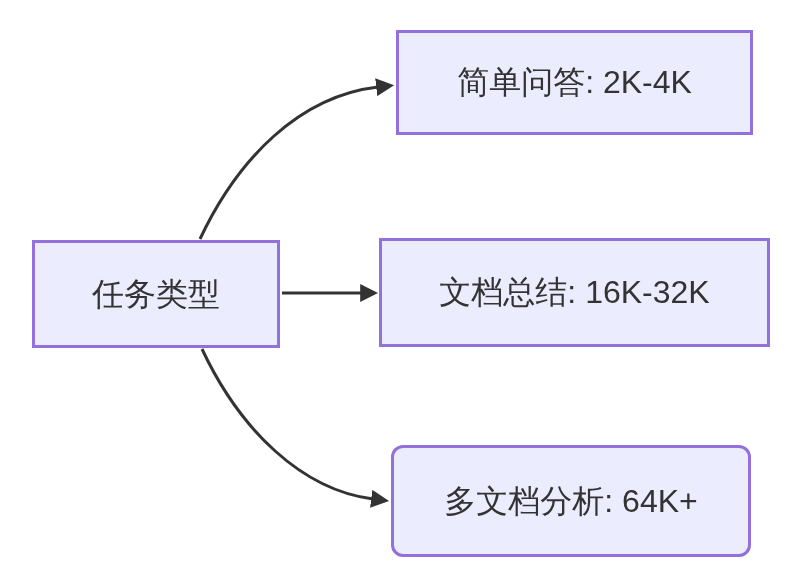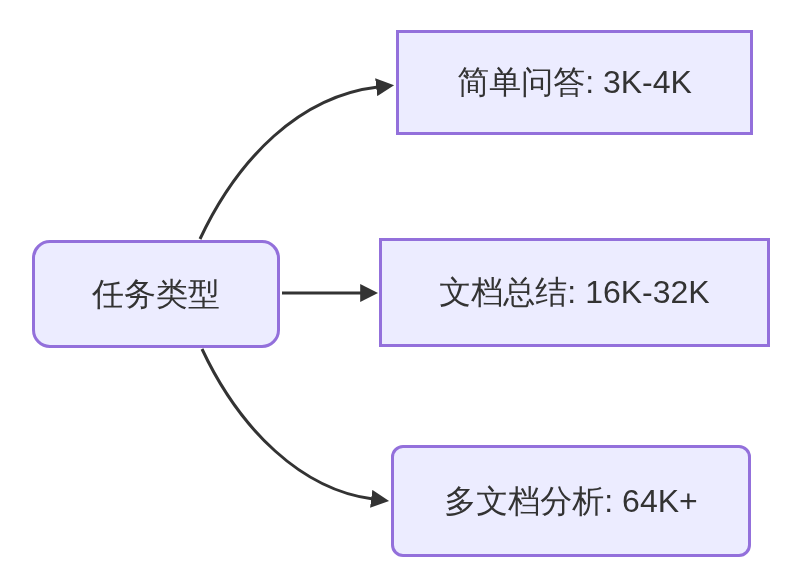--- a/index.html
+++ b/index.html
@@ -51,21 +51,21 @@
     align-items: center;
     justify-content: center;
     text-align: center;
   }
   .node-label {
     color: var(--text-color);
     font-size: 32px;
     line-height: 1.2;
     white-space: nowrap;
   }
-  .node-root   { left: 32px;  top: 240px; width: 248px; height: 108px; border-radius: 18px; }
+  .node-root   { left: 32px;  top: 240px; width: 248px; height: 108px; }
   .node-qa     { left: 396px; top: 30px;  width: 357px; height: 105px; }
   .node-doc    { left: 379px; top: 238px; width: 391px; height: 109px; text-align: center; }
   .node-multi  { left: 391px; top: 445px; width: 360px; height: 112px; border-radius: 12px; }
 </style>
 </head>
 <body>
 
 <div class="canvas">
 
   <svg class="edge-layer" width="787" height="572" viewBox="0 0 787 572" xmlns="http://www.w3.org/2000/svg">
@@ -77,21 +77,21 @@
     <path class="edge" d="M 200 239 C 238 158, 300 96, 378 87" marker-end="url(#arrowhead)"></path>
     <path class="edge" d="M 282 293 L 362 293" marker-end="url(#arrowhead)"></path>
     <path class="edge" d="M 202 349 C 240 430, 302 490, 373 499" marker-end="url(#arrowhead)"></path>
   </svg>
 
   <div class="node node-root">
     <span class="node-label">任务类型</span>
   </div>
 
   <div class="node node-qa">
-    <span class="node-label">简单问答: 3K-4K</span>
+    <span class="node-label">简单问答: 2K-4K</span>
   </div>
 
   <div class="node node-doc">
     <span class="node-label">文档总结: 16K-32K</span>
   </div>
 
   <div class="node node-multi">
     <span class="node-label">多文档分析: 64K+</span>
   </div>
 

